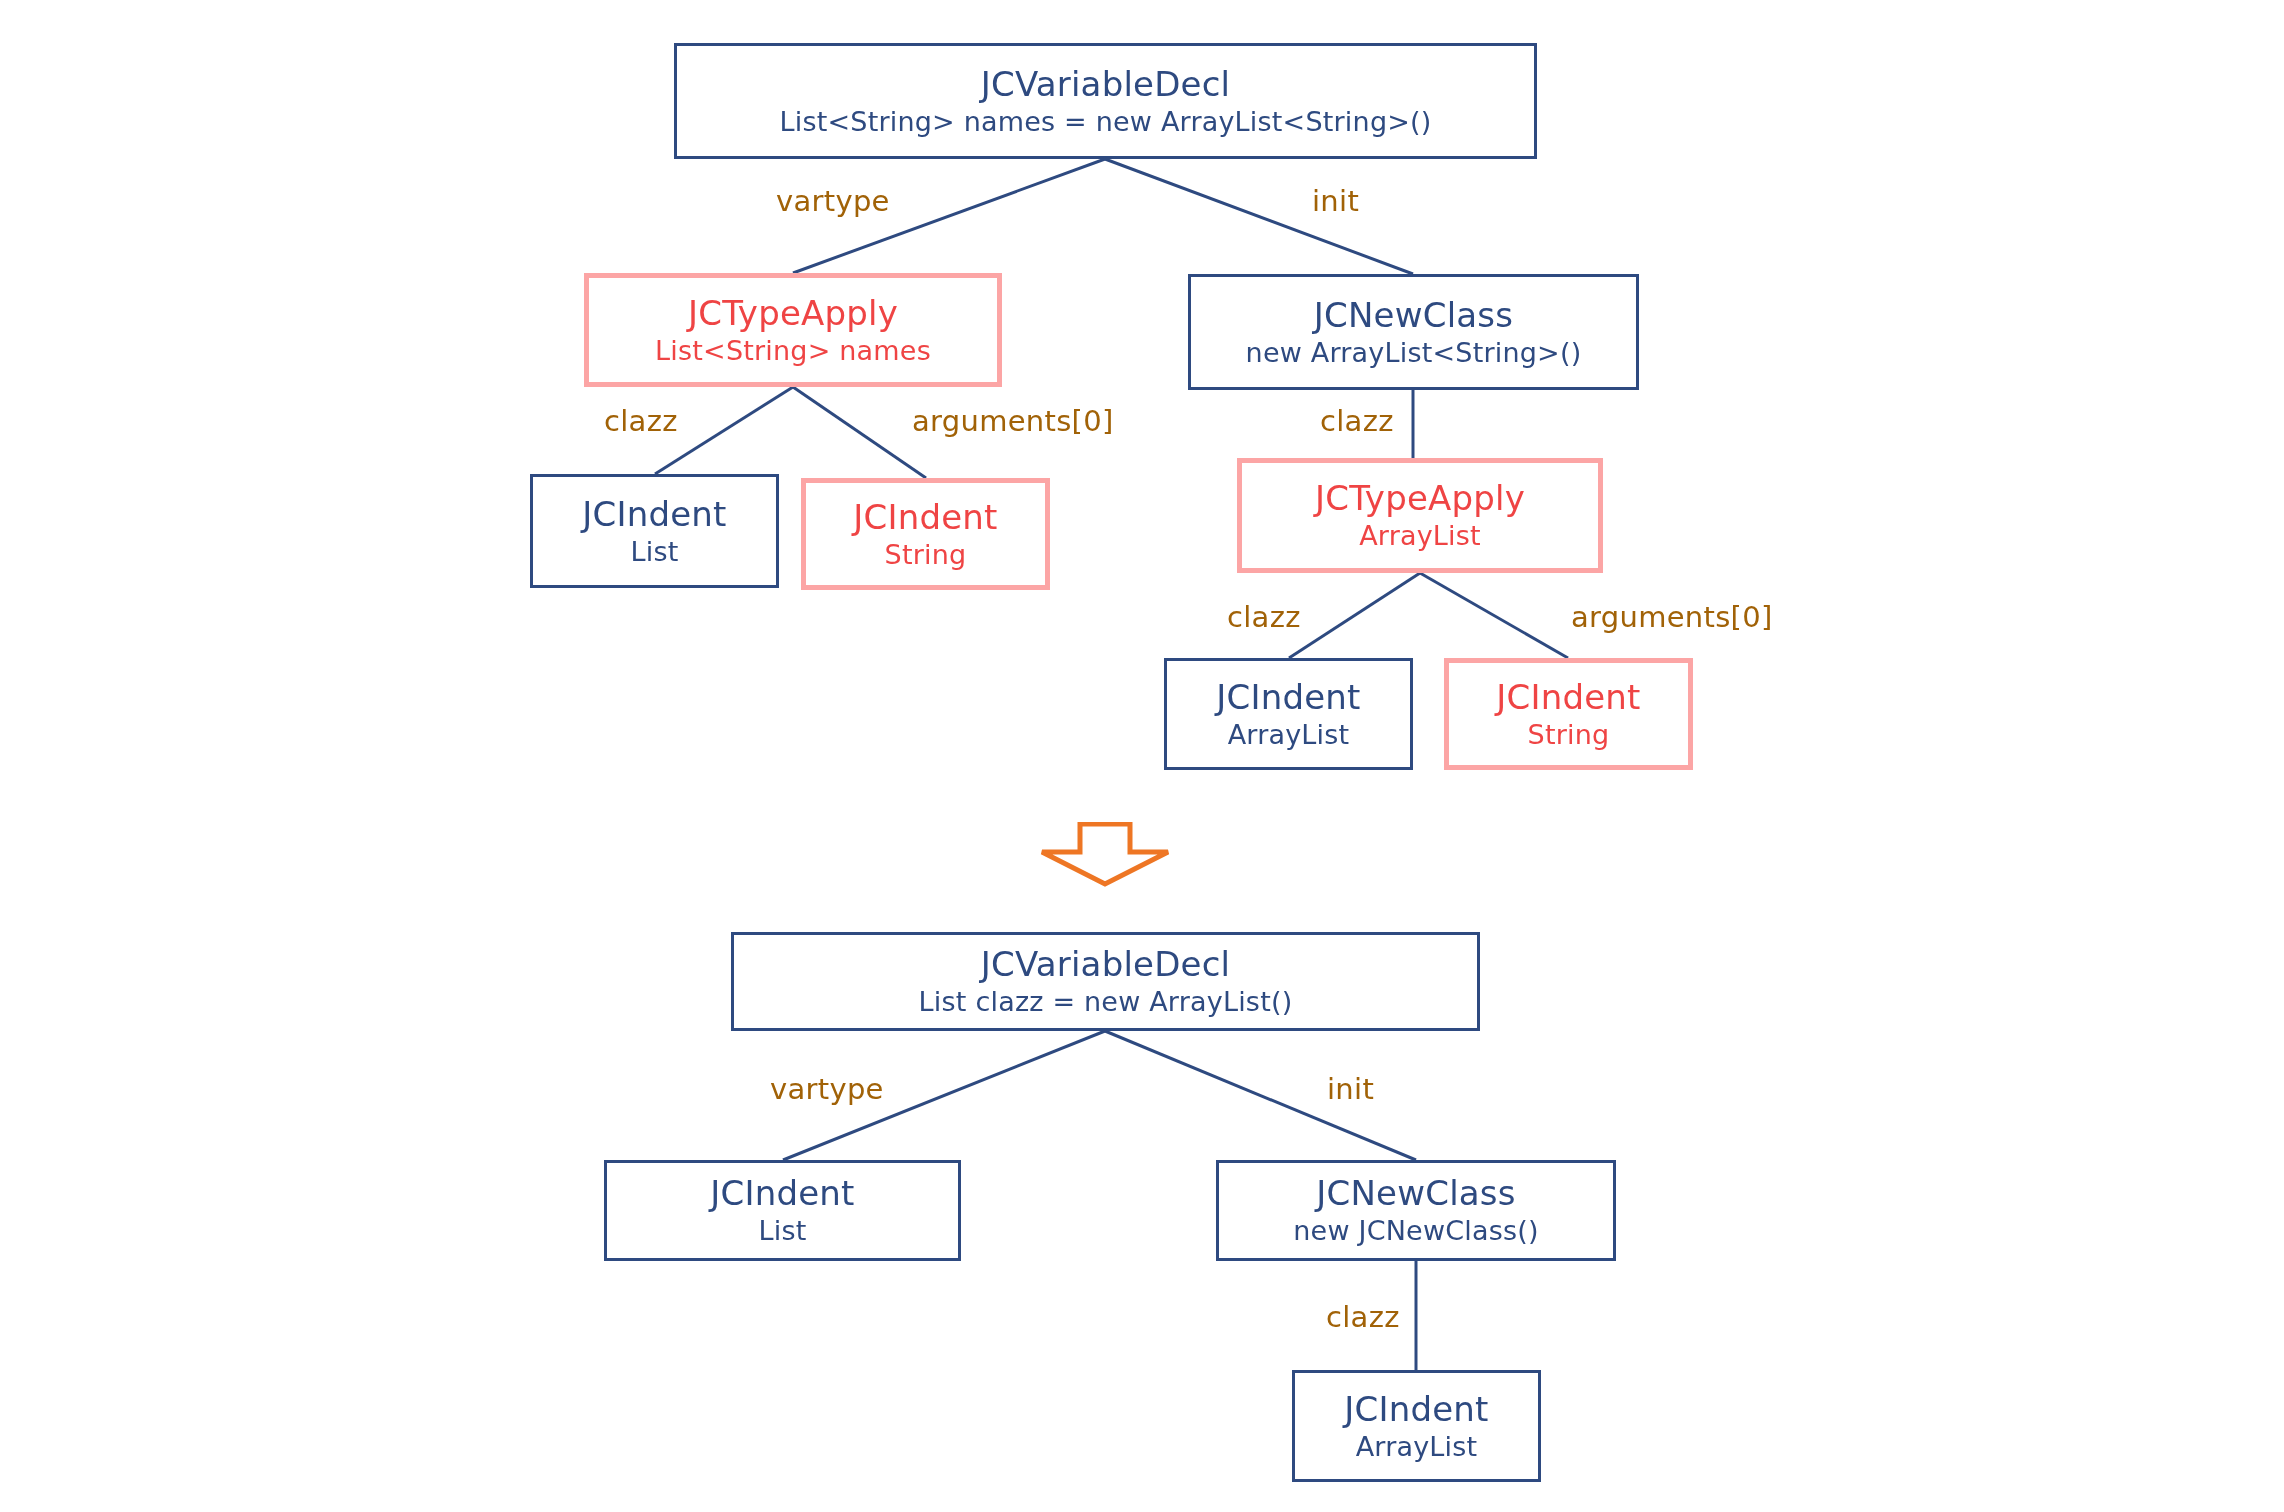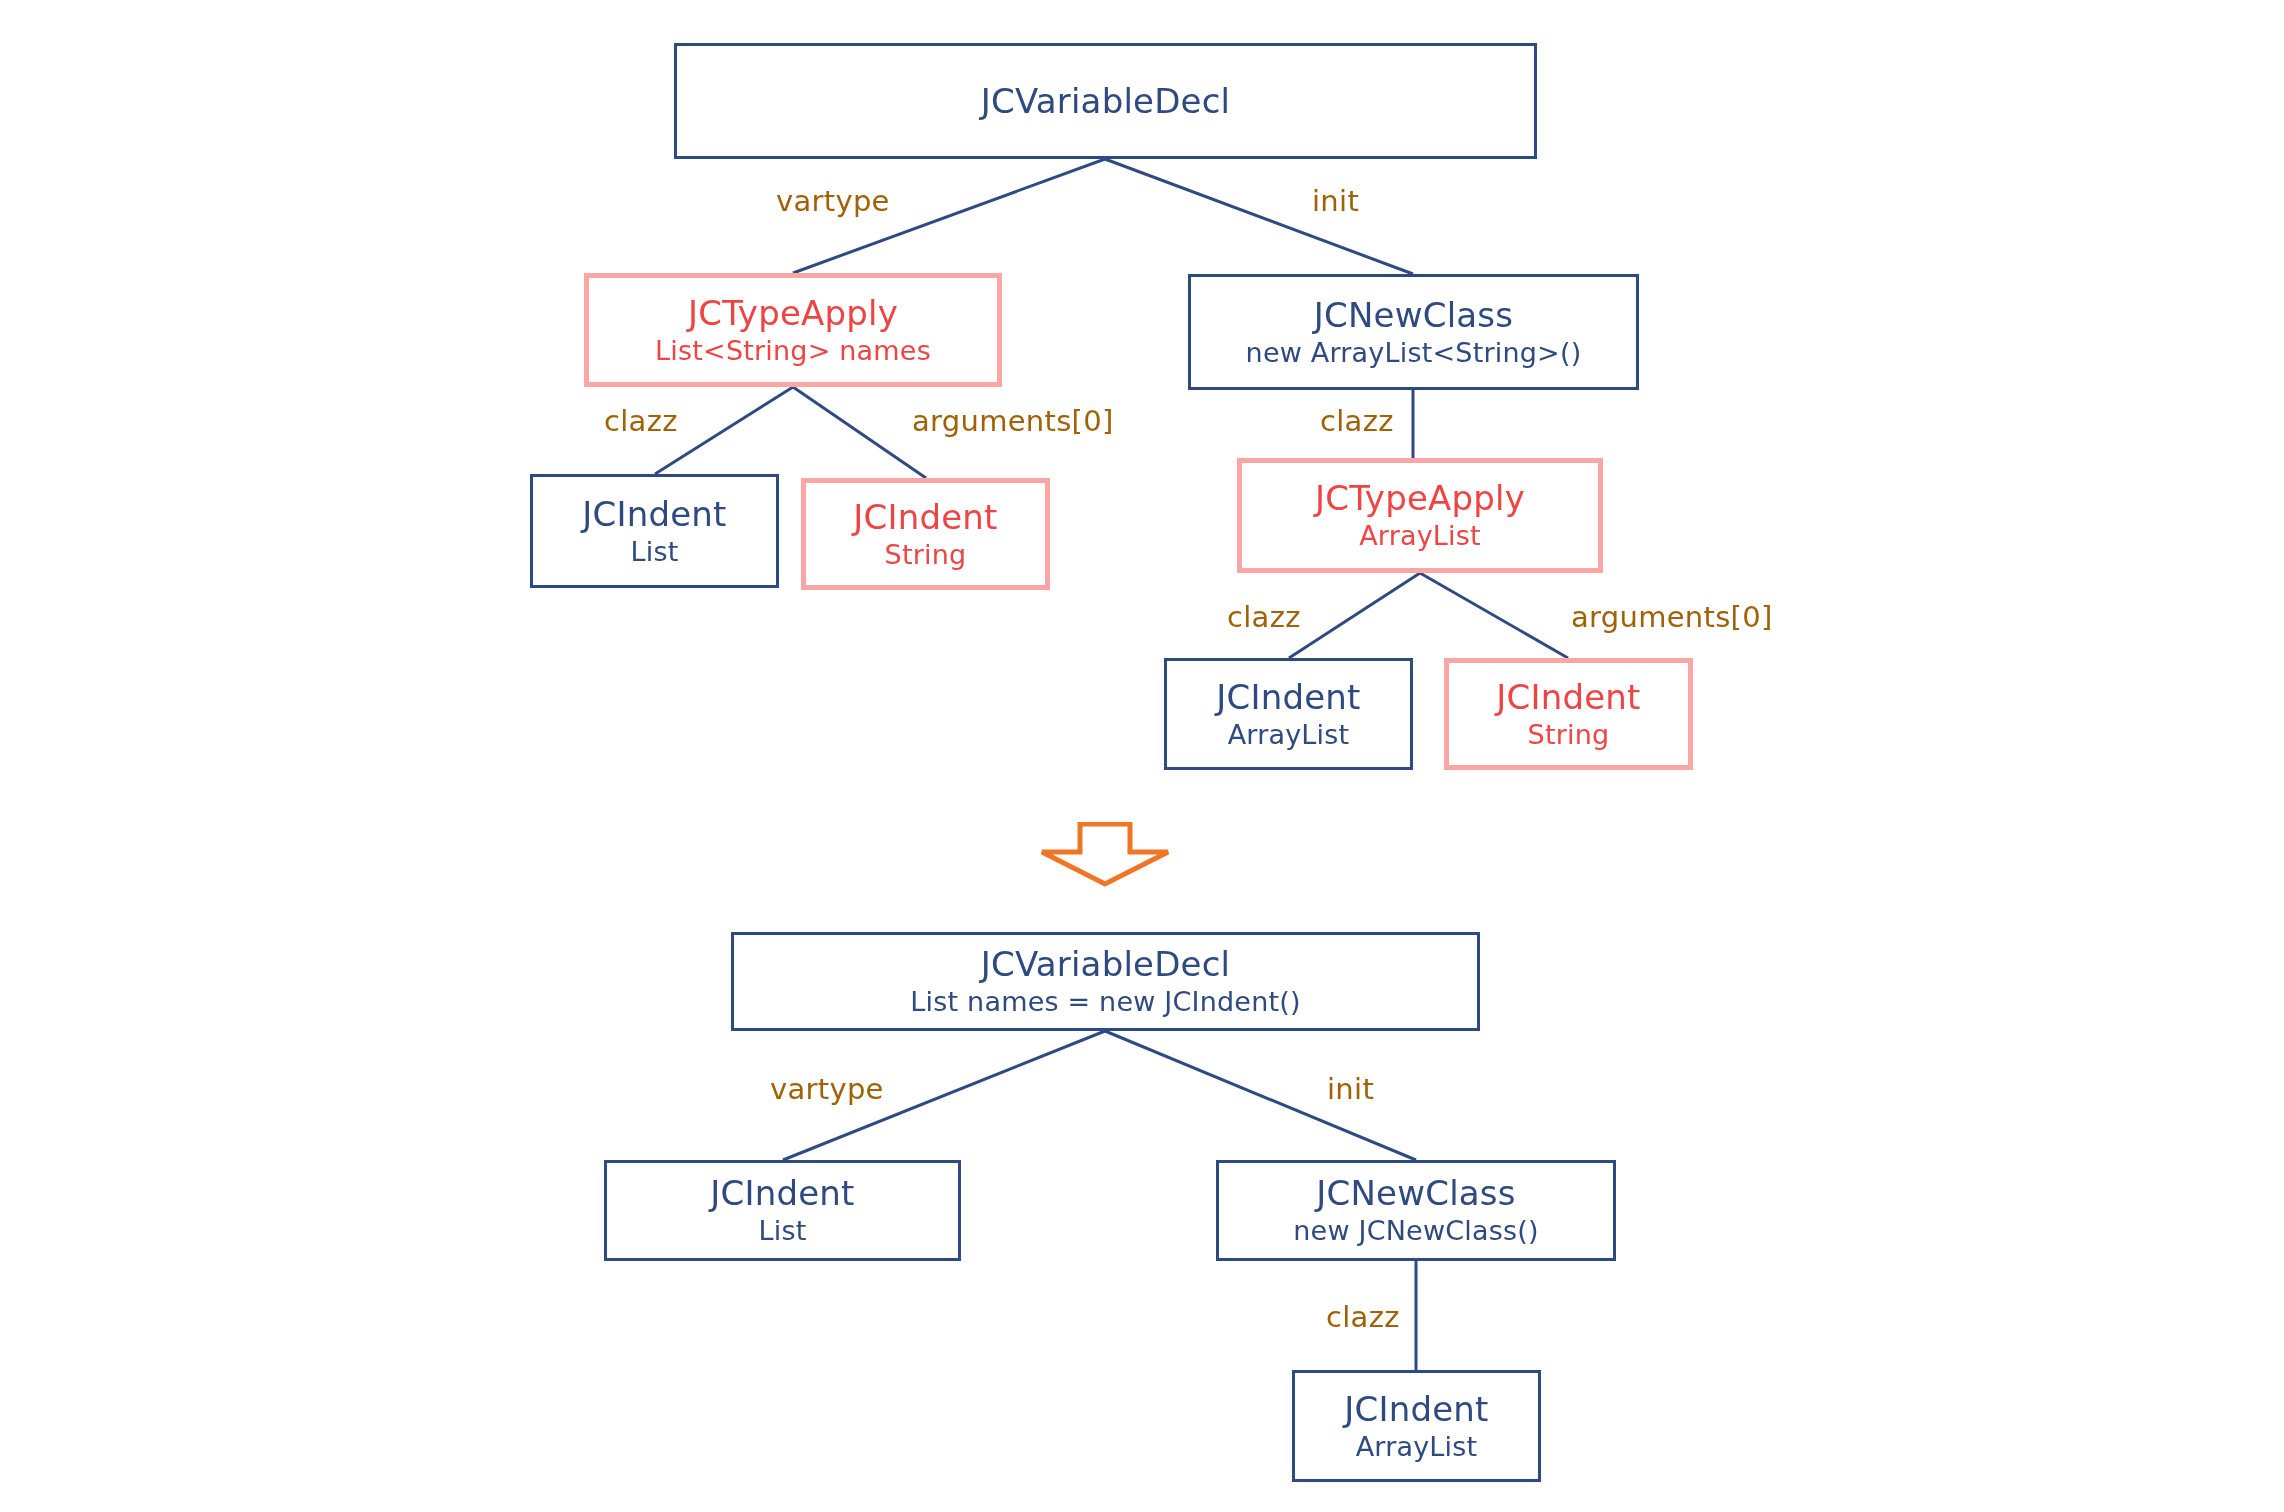--- a/index.html
+++ b/index.html
@@ -92,20 +92,21 @@
         <path d="M 1420 573 L 1568 658"></path>
         <path d="M 1105 1031 L 783 1160"></path>
         <path d="M 1105 1031 L 1416 1160"></path>
         <path d="M 1416 1261 L 1416 1370"></path>
       </g>
   </svg>
 
   <div id="node-layer">
       <div class="node navy" style="left: 674px; top: 43px; width: 863px; height: 116px;">
         <div class="n-title">JCVariableDecl</div>
+        <div class="n-sub">List&lt;String&gt; names = new ArrayList&lt;String&gt;()</div>
       </div>
       <div class="node orange" style="left: 584px; top: 273px; width: 418px; height: 114px;">
         <div class="n-title">JCTypeApply</div>
         <div class="n-sub">List&lt;String&gt; names</div>
       </div>
       <div class="node navy" style="left: 1188px; top: 274px; width: 451px; height: 116px;">
         <div class="n-title">JCNewClass</div>
         <div class="n-sub">new ArrayList&lt;String&gt;()</div>
       </div>
       <div class="node navy" style="left: 530px; top: 474px; width: 249px; height: 114px;">
@@ -123,21 +124,21 @@
       <div class="node navy" style="left: 1164px; top: 658px; width: 249px; height: 112px;">
         <div class="n-title">JCIndent</div>
         <div class="n-sub">ArrayList</div>
       </div>
       <div class="node orange" style="left: 1444px; top: 658px; width: 249px; height: 112px;">
         <div class="n-title">JCIndent</div>
         <div class="n-sub">String</div>
       </div>
       <div class="node navy" style="left: 731px; top: 932px; width: 749px; height: 99px;">
         <div class="n-title">JCVariableDecl</div>
-        <div class="n-sub">List names = new JCIndent()</div>
+        <div class="n-sub">List clazz = new ArrayList()</div>
       </div>
       <div class="node navy" style="left: 604px; top: 1160px; width: 357px; height: 101px;">
         <div class="n-title">JCIndent</div>
         <div class="n-sub">List</div>
       </div>
       <div class="node navy" style="left: 1216px; top: 1160px; width: 400px; height: 101px;">
         <div class="n-title">JCNewClass</div>
         <div class="n-sub">new JCNewClass()</div>
       </div>
       <div class="node navy" style="left: 1292px; top: 1370px; width: 249px; height: 112px;">

